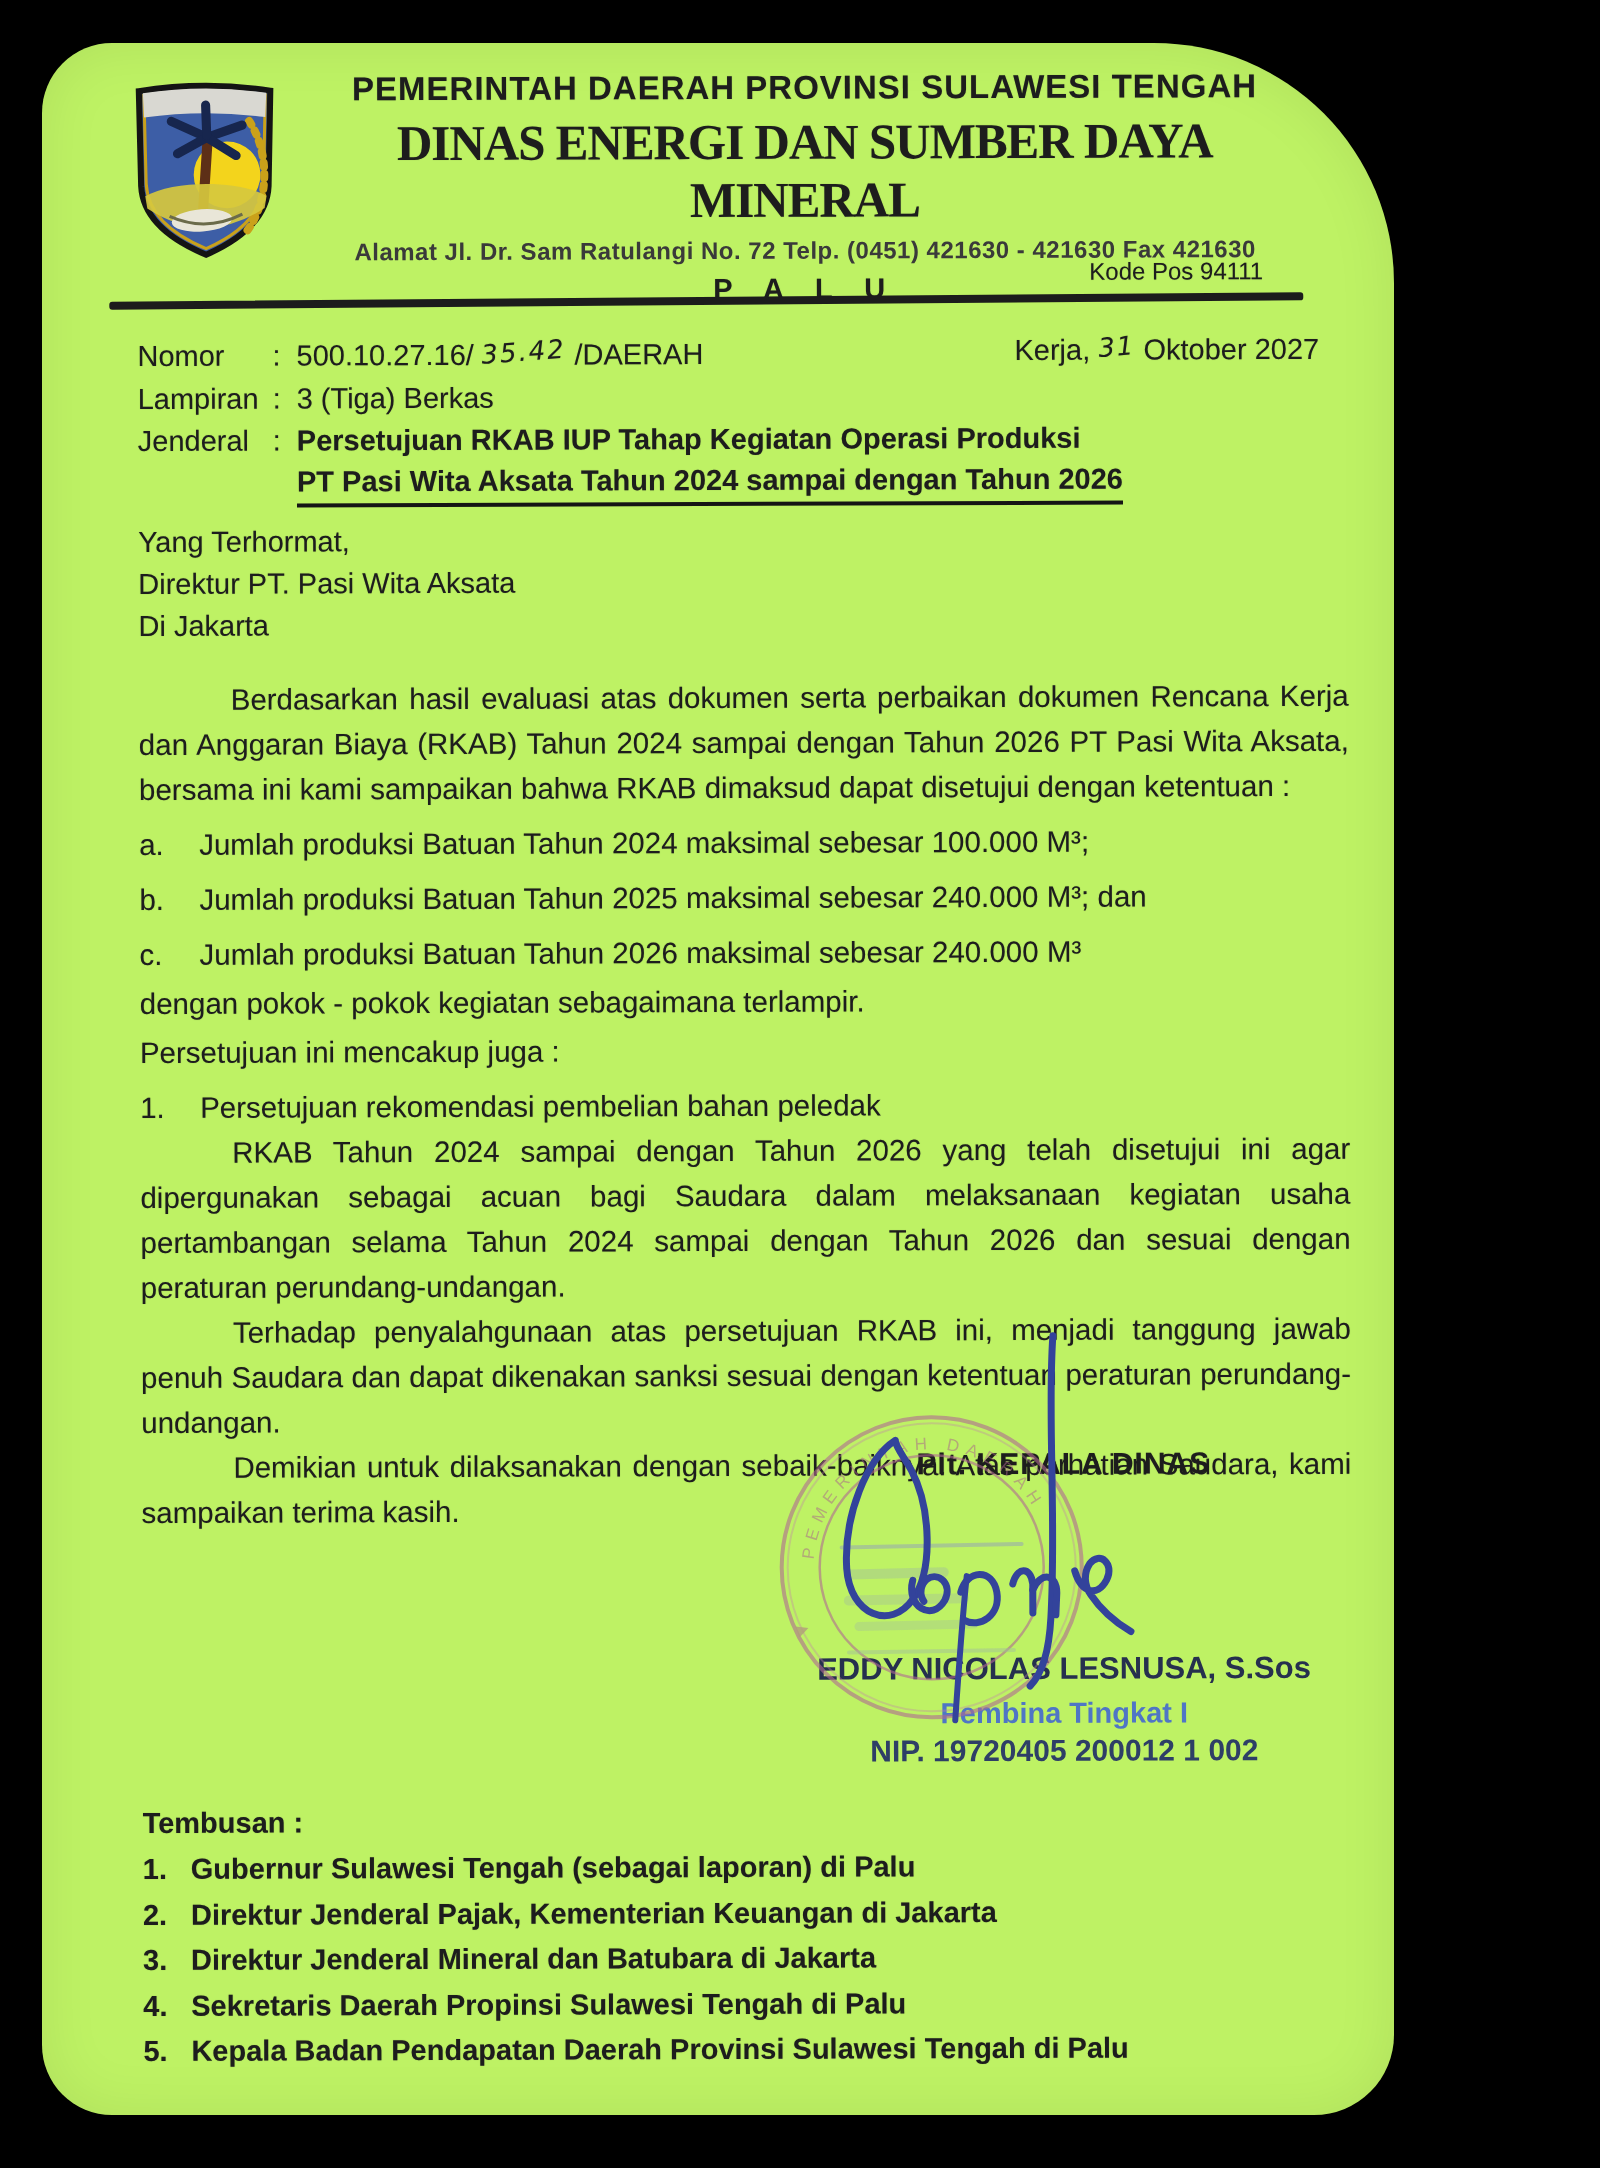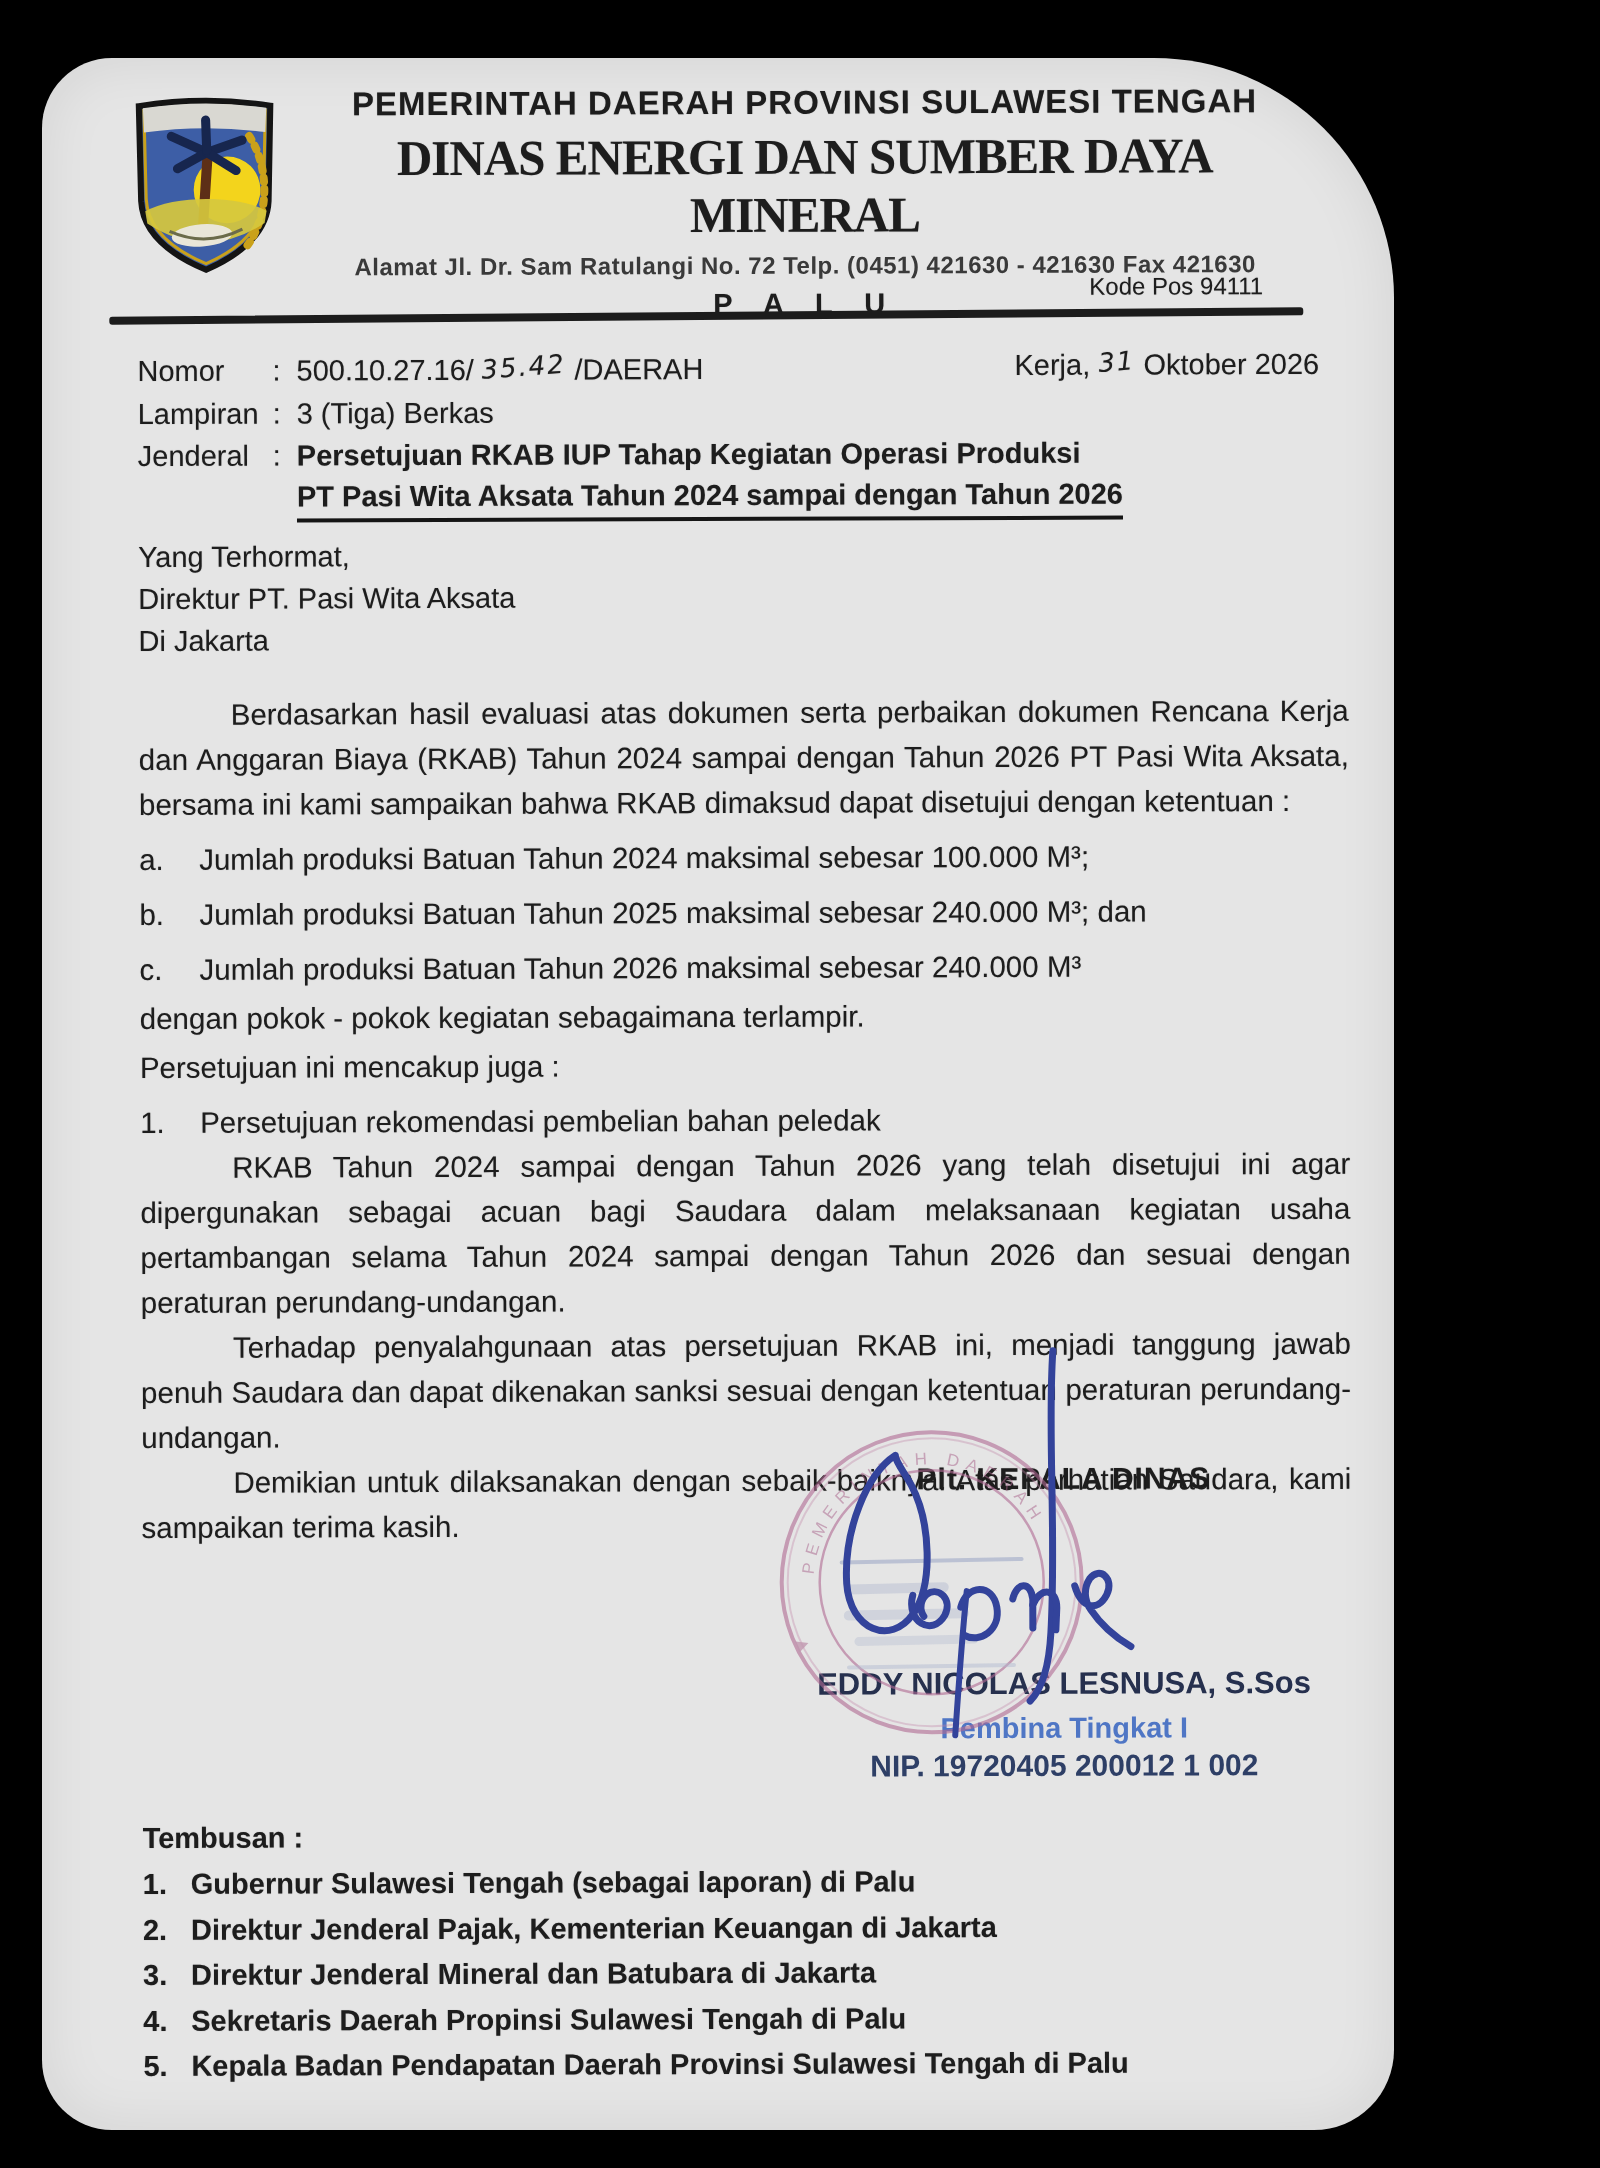--- a/index.html
+++ b/index.html
@@ -1,22 +1,22 @@
 <!DOCTYPE html>
 <html><head>
 <meta charset="utf-8">
 <style>
   html,body{margin:0;padding:0;background:#000;}
   .canvas{
     position:relative;width:1600px;height:2168px;background:#000;overflow:hidden;
     font-family:"Liberation Sans",sans-serif;color:#1b1b1b;
   }
   .paper{
-    position:absolute;left:42px;top:58px;width:1352px;height:2072px;
-    background:#e5e5e5;border-radius:70px 240px 80px 70px;
+    position:absolute;left:42px;top:43px;width:1352px;height:2072px;
+    background:#bef264;border-radius:70px 240px 80px 70px;
     box-shadow:inset 0 0 60px rgba(0,0,0,0.08);
   }
   .content{position:absolute;inset:0;transform:rotate(-0.2deg);}
   .txt{color:#1d1d1d;text-shadow:0 0 1px rgba(40,40,40,.35);}
   
   .logo{position:absolute;left:90px;top:34px;width:152px;height:180px;}
   .lh-text{position:absolute;left:250px;right:70px;top:26px;text-align:center;}
   .lh-gov{font-size:33px;font-weight:bold;letter-spacing:1px;}
   .lh-agency{font-family:"Liberation Serif",serif;font-size:50px;font-weight:bold;letter-spacing:-1px;margin-top:6px;transform:scaleX(.98);}
   .lh-addr{font-size:24px;font-weight:bold;color:#3a3a3a;margin-top:8px;letter-spacing:.5px;}
@@ -106,21 +106,21 @@
           <span class="perihal-v">Persetujuan RKAB IUP Tahap Kegiatan Operasi Produksi</span>
         </div>
         <div>
           <span class="perihal2">PT Pasi Wita Aksata Tahun 2024 sampai dengan Tahun 2026</span>
         </div>
       </div>
 
       <div class="dateline txt">
         <span>Kerja,</span>
         <span class="handwritten">31</span>
-        <span>Oktober 2026</span>
+        <span>Oktober 2027</span>
       </div>
 
       <div class="recipient txt">
         <div>Yang Terhormat,</div>
         <div>Direktur  PT. Pasi Wita Aksata</div>
         <div>Di Jakarta</div>
       </div>
 
       <div class="body txt">
         <p>Berdasarkan hasil evaluasi atas dokumen serta perbaikan dokumen Rencana Kerja dan Anggaran Biaya (RKAB) Tahun 2024 sampai dengan Tahun 2026 PT Pasi Wita Aksata, bersama ini kami sampaikan bahwa RKAB dimaksud dapat disetujui dengan ketentuan :</p>

